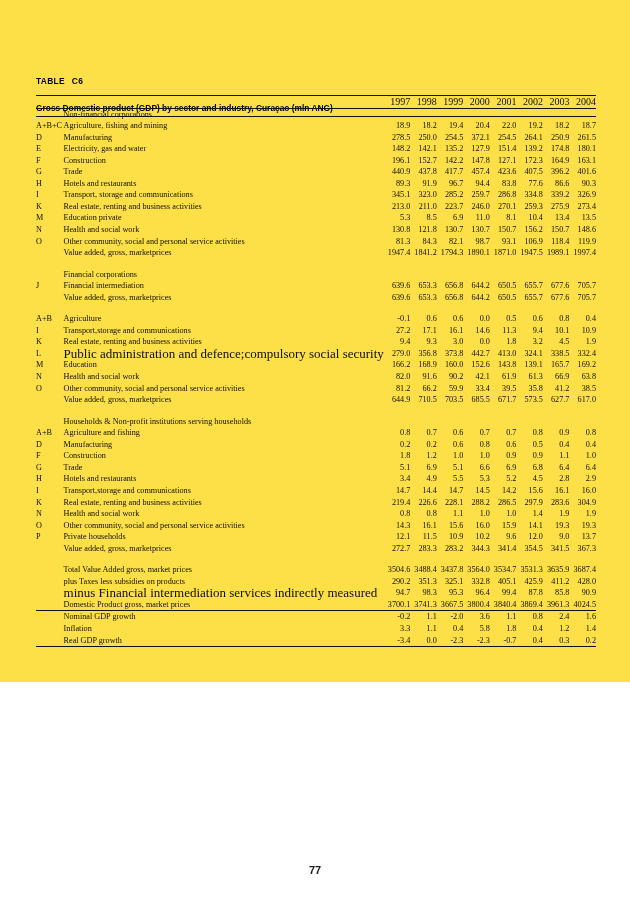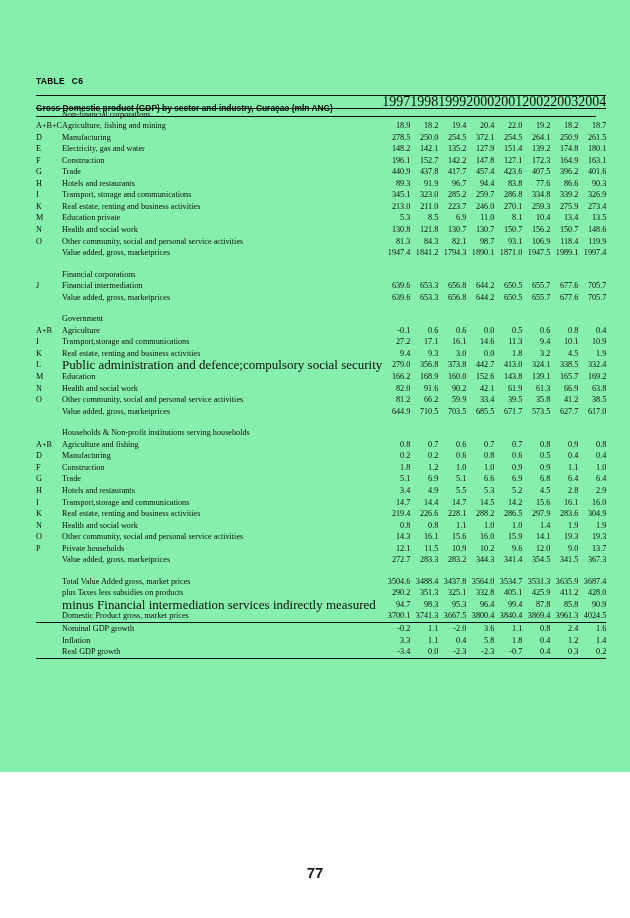--- a/index.html
+++ b/index.html
@@ -13,22 +13,22 @@
     font-family: "Liberation Serif", serif;
     color: #0d0d0d;
     position: relative;
     overflow: hidden;
   }
 
   #page {
     position: absolute;
     left: 0; top: 0;
     width: 630px;
-    height: 772px;
-    background: #86efac;
+    height: 682px;
+    background: #fde047;
     text-decoration: underline;
   }
 
   
   #title-block {
     position: absolute;
     left: 36px;
     top: 76px;
     width: 560px;
   }
@@ -83,21 +83,21 @@
   .c-num {
     width: 38.5px;
     text-align: right;
     padding-right: 2px;
     font-variant-numeric: tabular-nums;
   }
 
   
   tr.year-row th {
     font-weight: bold;
-    font-size: 14px;
+    font-size: 10px;
     text-align: right;
     padding-right: 2px;
     padding-bottom: 1px;
     border-bottom: 1.6px solid #111;
     border-top: 1px solid #111;
   }
   tr.year-row th.c-code,
   tr.year-row th.c-label {
     border-bottom: 1.6px solid #111;
     border-top: 1px solid #111;
@@ -121,21 +121,21 @@
   tr.tiny-label td.c-label { font-size: 13px; }
 
   
   #page-number {
     position: absolute;
     left: 0;
     top: 864px;
     width: 630px;
     text-align: center;
     font-family: "Liberation Sans", sans-serif;
-    font-size: 15px;
+    font-size: 11px;
     font-weight: bold;
     color: #1a1a1a;
   }
 </style>
 </head>
 <body>
 
 <div id="page">
 
   <div id="title-block">
@@ -336,24 +336,20 @@
           <td class="c-num">656.8</td>
           <td class="c-num">644.2</td>
           <td class="c-num">650.5</td>
           <td class="c-num">655.7</td>
           <td class="c-num">677.6</td>
           <td class="c-num">705.7</td>
         </tr>
         <tr class="spacer">
           <td colspan="10"></td>
         </tr>
-        <tr class="group-head">
-          <td class="c-code"></td>
-          <td class="c-label" colspan="9">Government</td>
-        </tr>
         <tr class="">
           <td class="c-code">A+B</td>
           <td class="c-label">Agriculture</td>
           <td class="c-num">-0.1</td>
           <td class="c-num">0.6</td>
           <td class="c-num">0.6</td>
           <td class="c-num">0.0</td>
           <td class="c-num">0.5</td>
           <td class="c-num">0.6</td>
           <td class="c-num">0.8</td>

